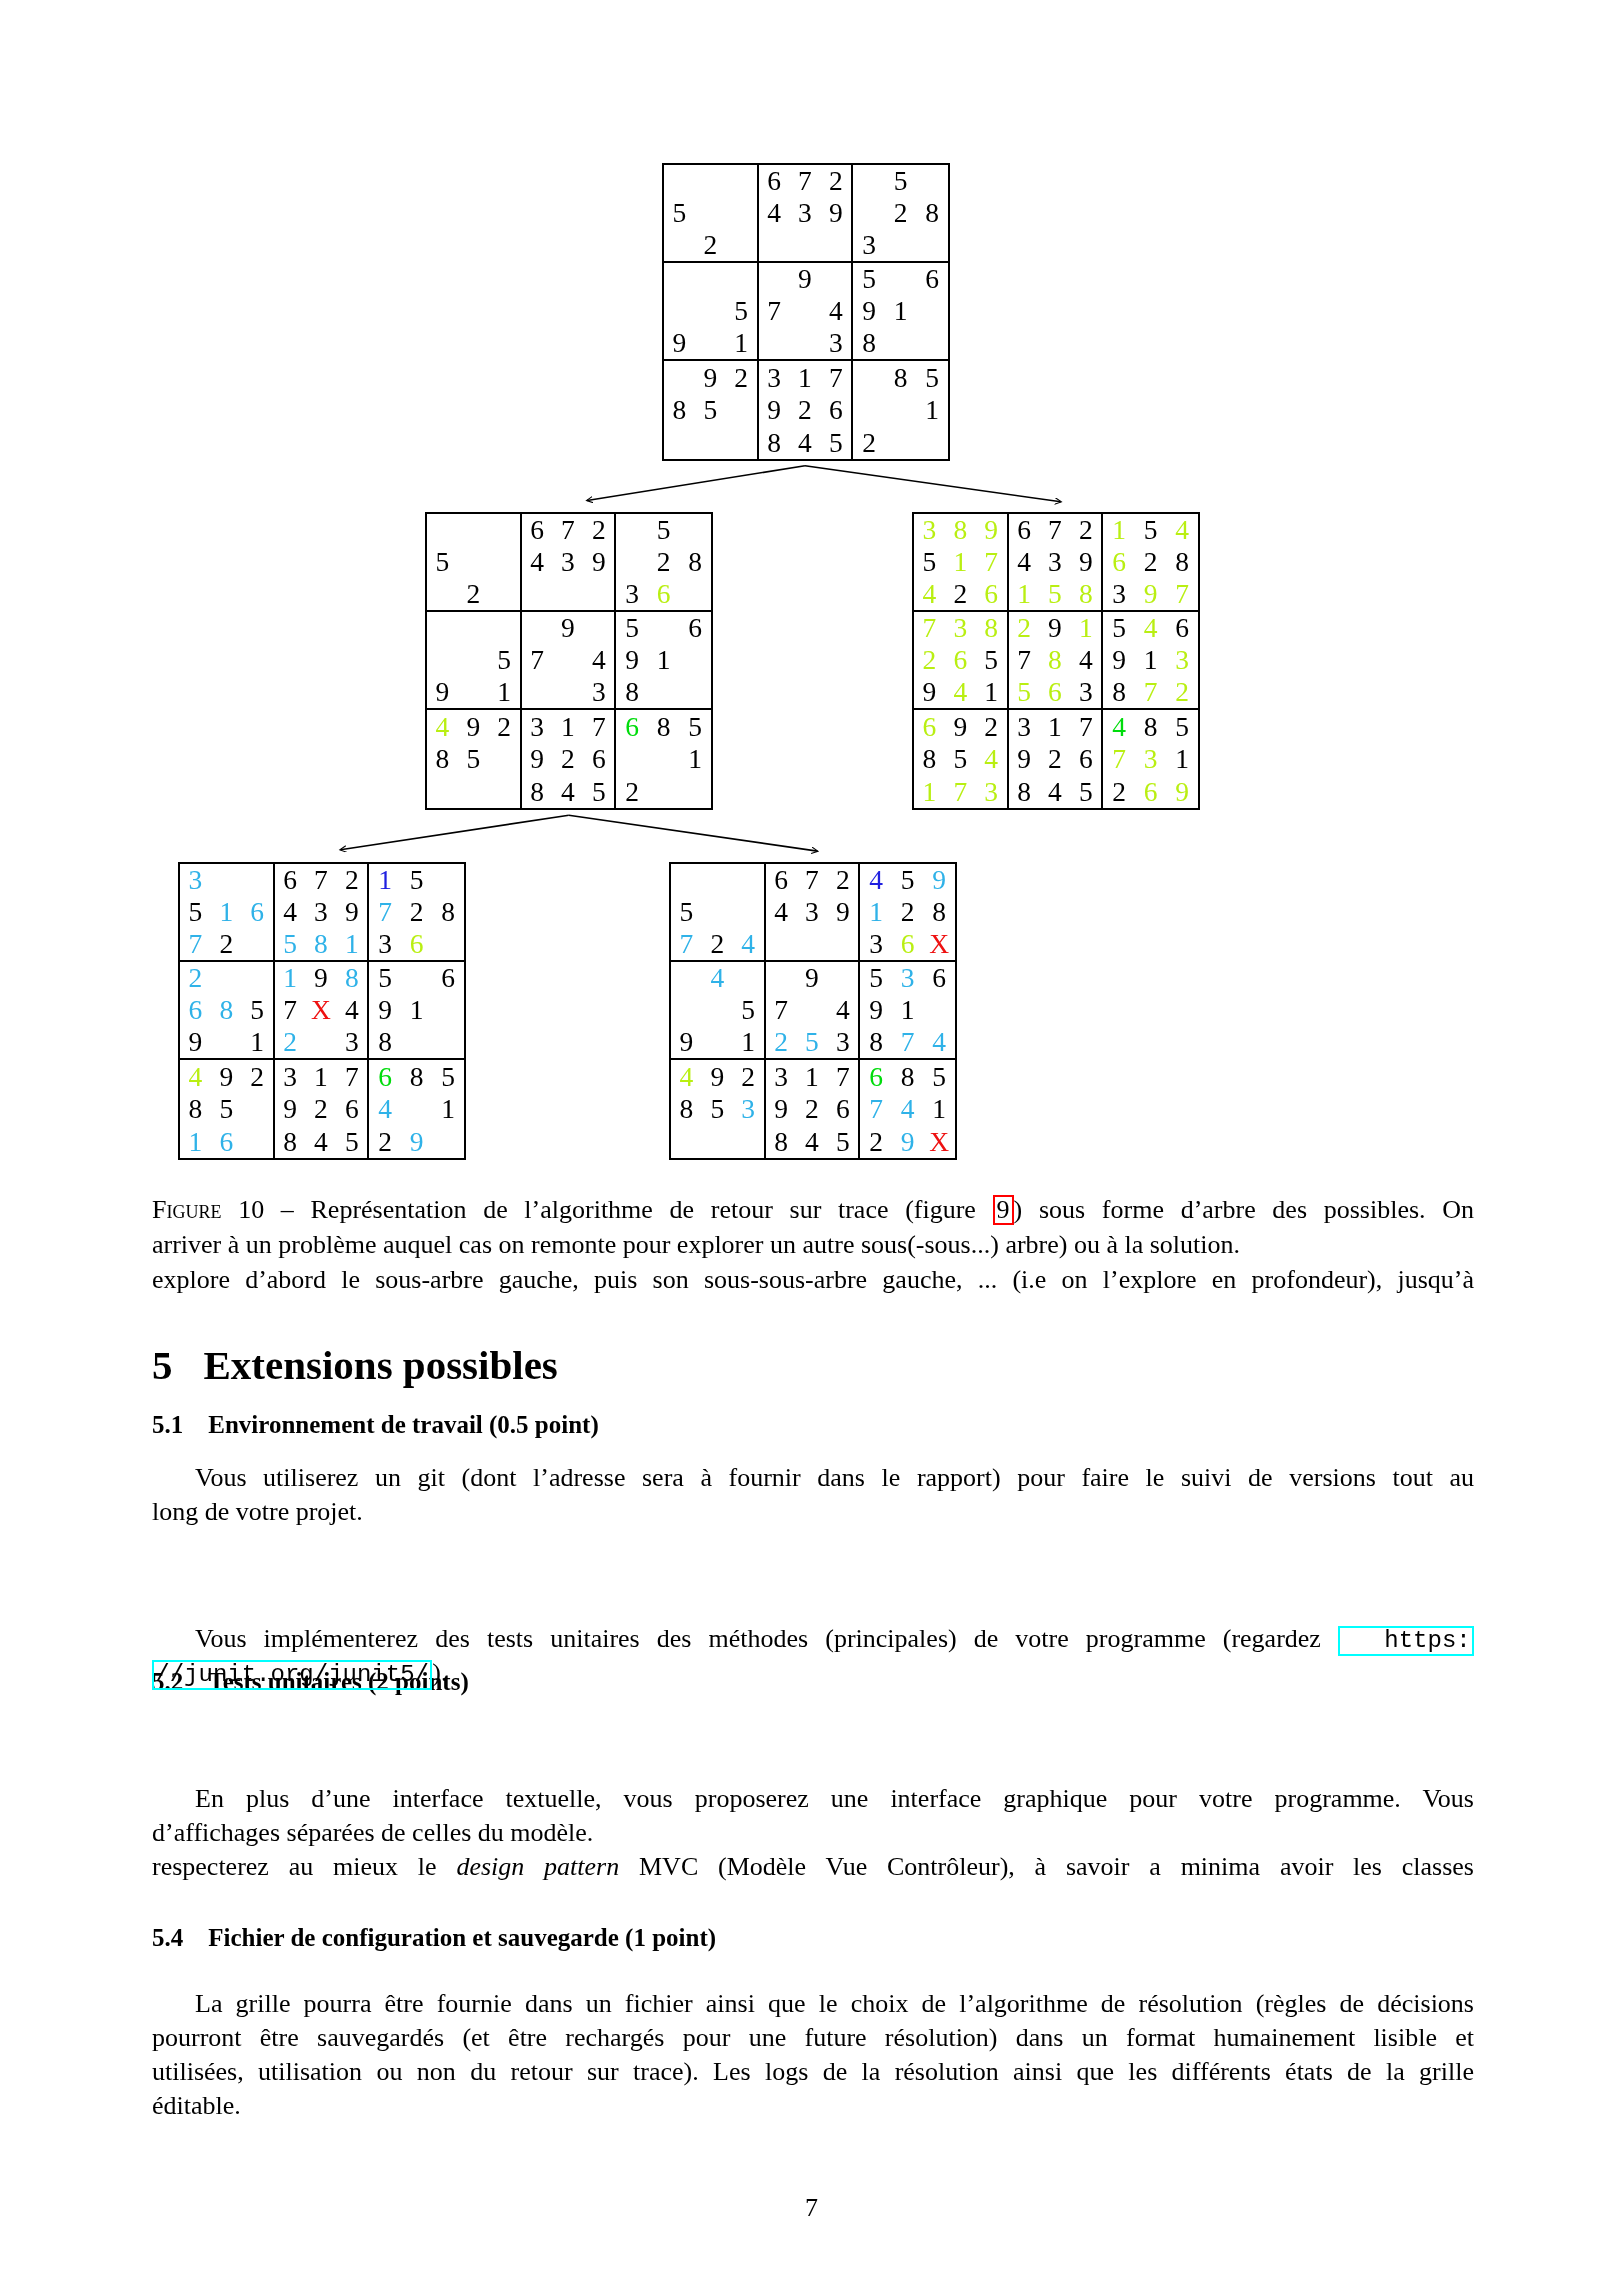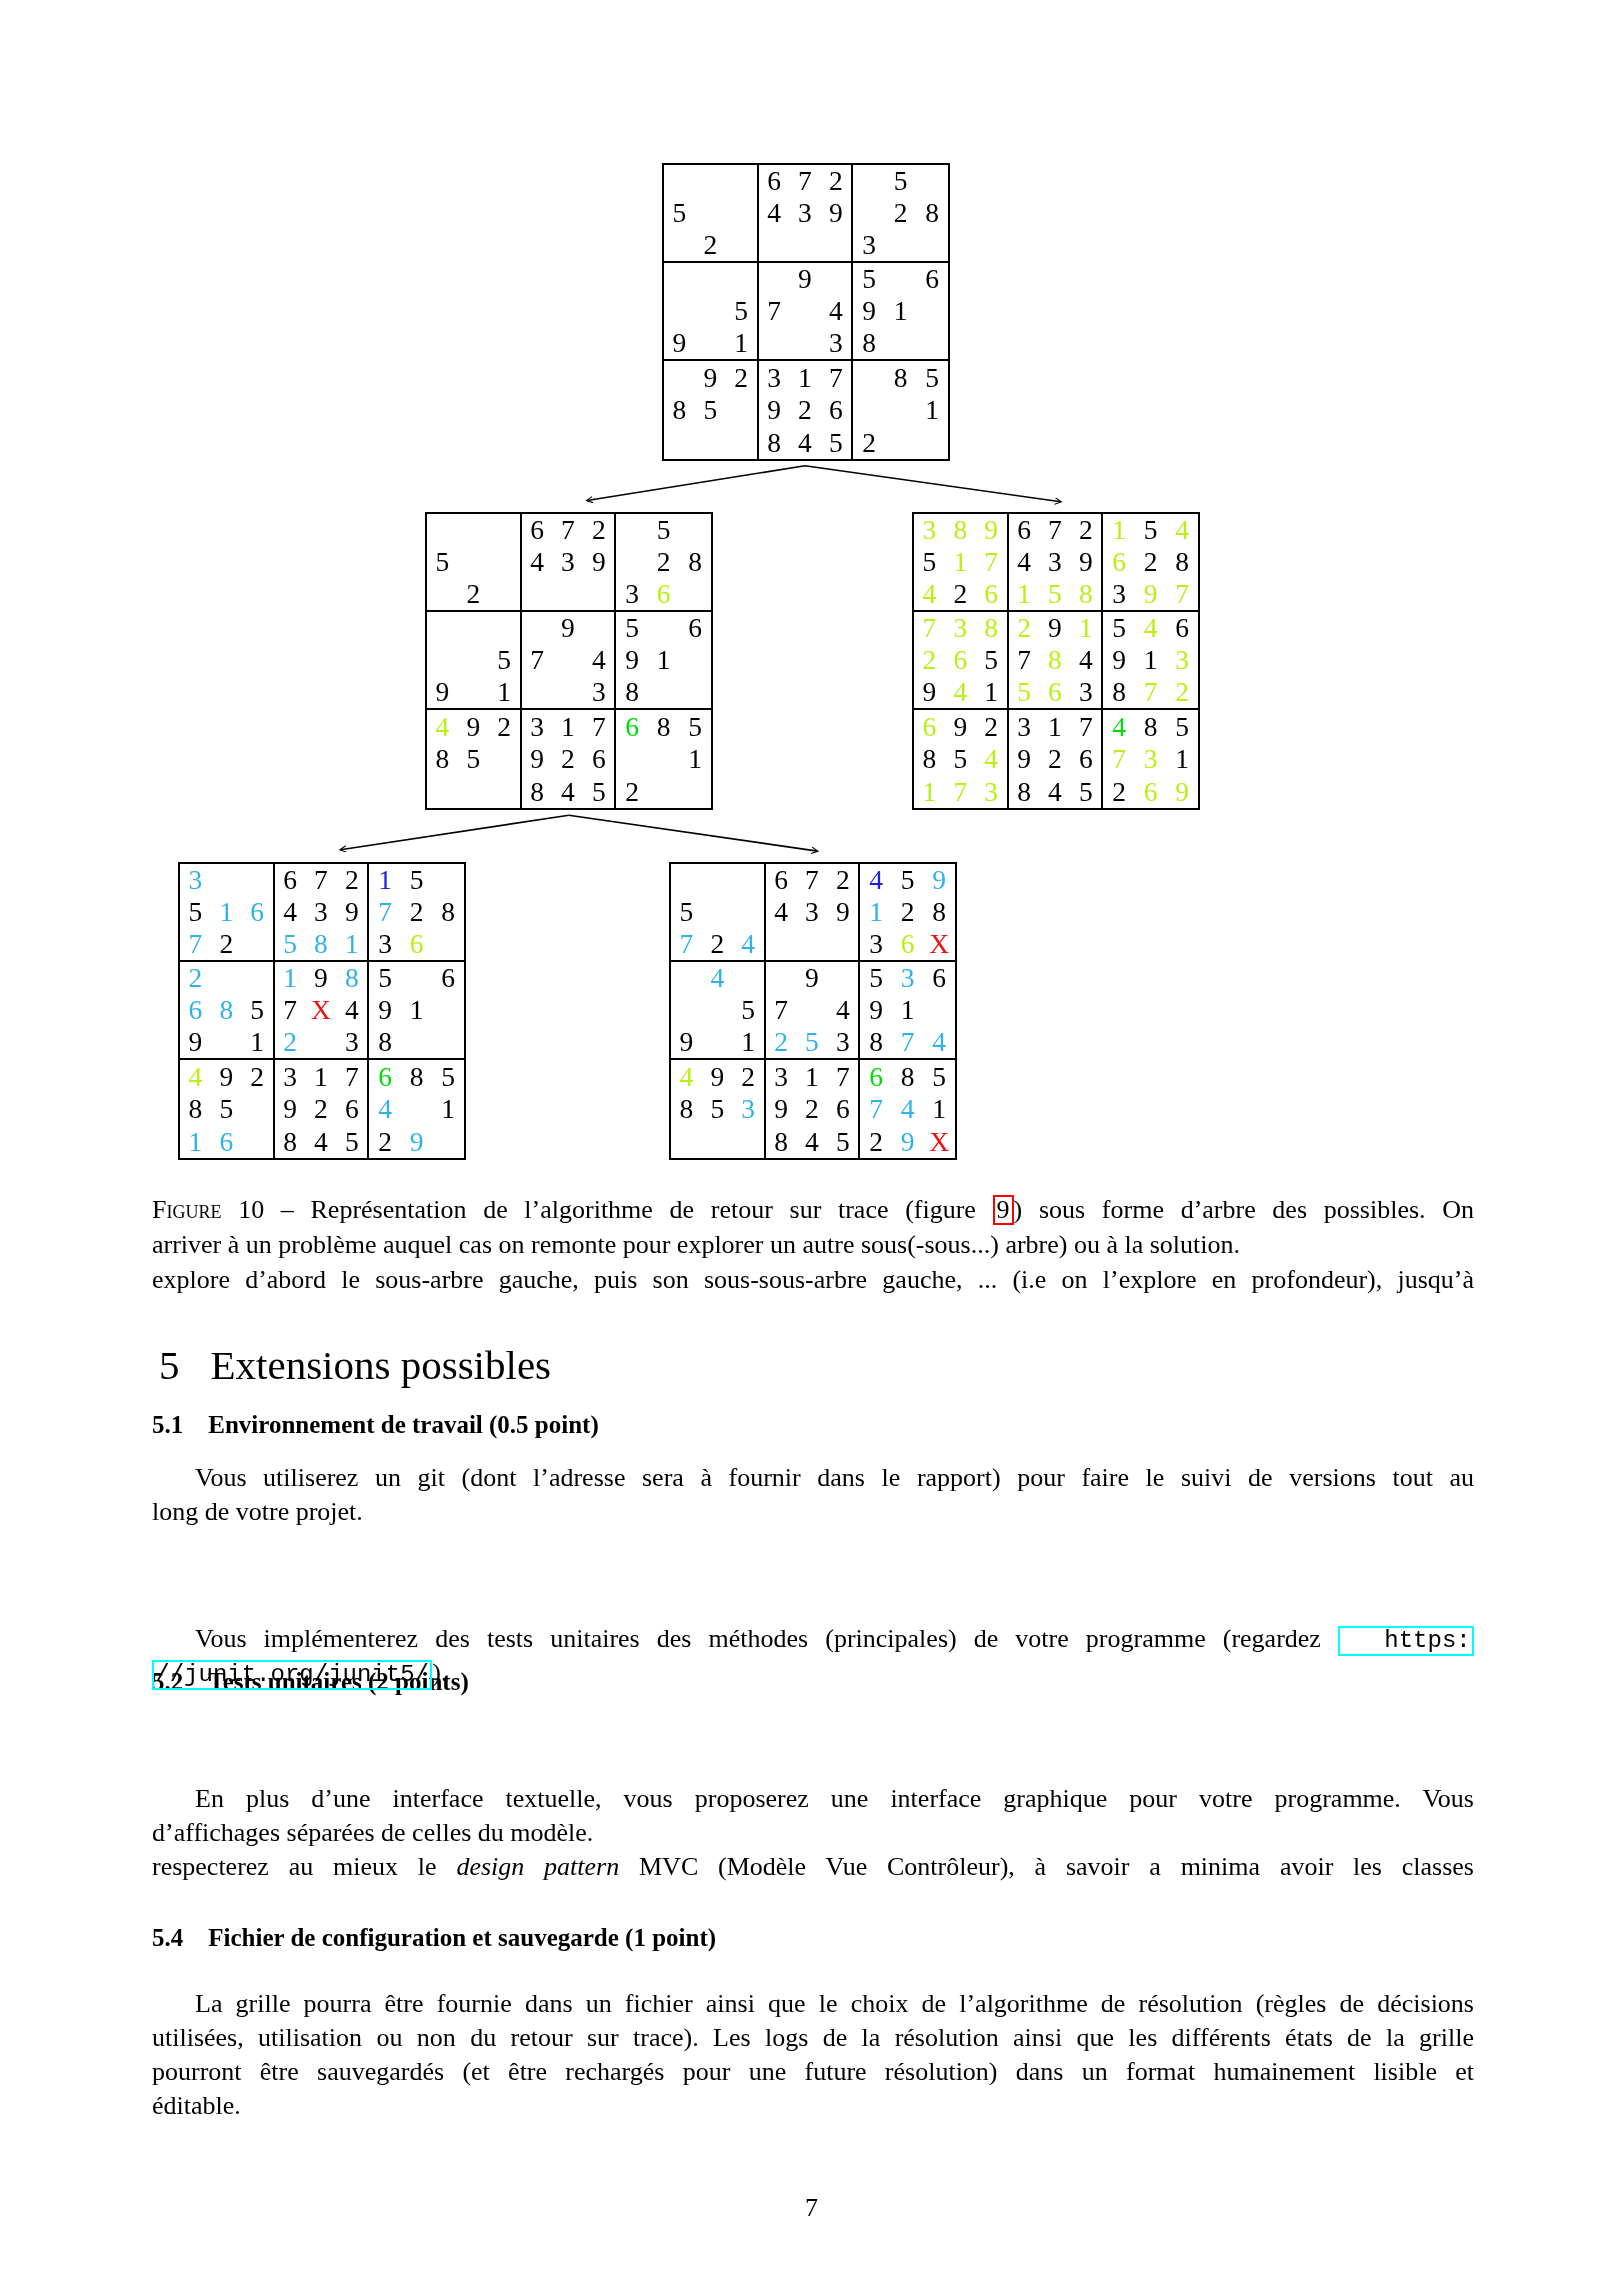--- a/index.html
+++ b/index.html
@@ -19,21 +19,21 @@
   #grid-mid-right{left:912px;top:512px;}
   #grid-bottom-left{left:178px;top:862px;}
   #grid-bottom-right{left:669px;top:862px;}
   
   .arrows{position:absolute;left:0;top:0;pointer-events:none;}
   
   .caption{position:absolute;left:152px;top:1192px;width:1322px;font-size:26px;}
   .cap-line{height:35px;line-height:35px;}
   .sc{font-variant:small-caps;}
   .refbox{border:2px solid #ff0000;padding:0 2px;display:inline-block;line-height:26px;}
-  .h1{position:absolute;left:152px;font-size:41px;font-weight:normal;white-space:nowrap;margin-left:7px;}
+  .h1{position:absolute;left:152px;font-size:41px;font-weight:bold;white-space:nowrap;}
   .h2{position:absolute;left:152px;font-size:25px;font-weight:bold;white-space:nowrap;}
   .h1 .hnum{display:inline-block;margin-right:31px;}
   .h2 .hnum{display:inline-block;margin-right:25px;}
   .para{position:absolute;left:152px;width:1322px;font-size:26px;}
   .pline{height:34px;line-height:34px;white-space:nowrap;}
   .jl{text-align:justify;text-align-last:justify;}
   .ind{text-indent:43px;}
   .mono{font-family:"Liberation Mono",monospace;font-size:24px;}
   .linkbox{border:2px solid #00ffff;padding:0 1.3px;display:inline-block;line-height:26px;}
   .it{font-style:italic;}
@@ -594,20 +594,20 @@
     <div class="pline jl ind">En plus d’une interface textuelle, vous proposerez une interface graphique pour votre programme. Vous</div>
     <div class="pline">d’affichages séparées de celles du modèle.</div>
     <div class="pline jl"><span>respecterez au mieux le </span><span class="it">design pattern</span><span> MVC (Modèle Vue Contrôleur), à savoir a minima avoir les classes</span></div>
   </div>
 
   <div class="h2" style="top:1924px">
     <span class="hnum">5.4</span><span>Fichier de configuration et sauvegarde (1 point)</span>
   </div>
   <div class="para" style="top:1987px">
     <div class="pline jl ind">La grille pourra être fournie dans un fichier ainsi que le choix de l’algorithme de résolution (règles de décisions</div>
+    <div class="pline jl">pourront être sauvegardés (et être rechargés pour une future résolution) dans un format humainement lisible et</div>
     <div class="pline jl">utilisées, utilisation ou non du retour sur trace). Les logs de la résolution ainsi que les différents états de la grille</div>
-    <div class="pline jl">pourront être sauvegardés (et être rechargés pour une future résolution) dans un format humainement lisible et</div>
     <div class="pline">éditable.</div>
   </div>
 
   <div class="pageno">7</div>
 </div>
 
 
 </body></html>

